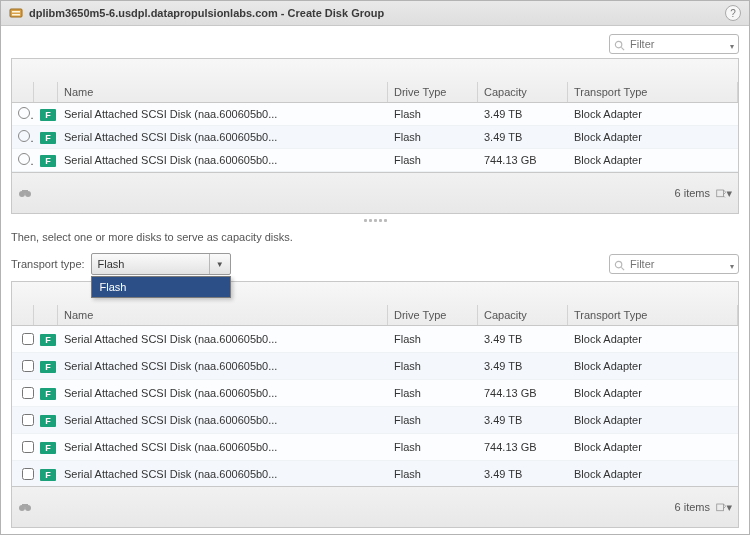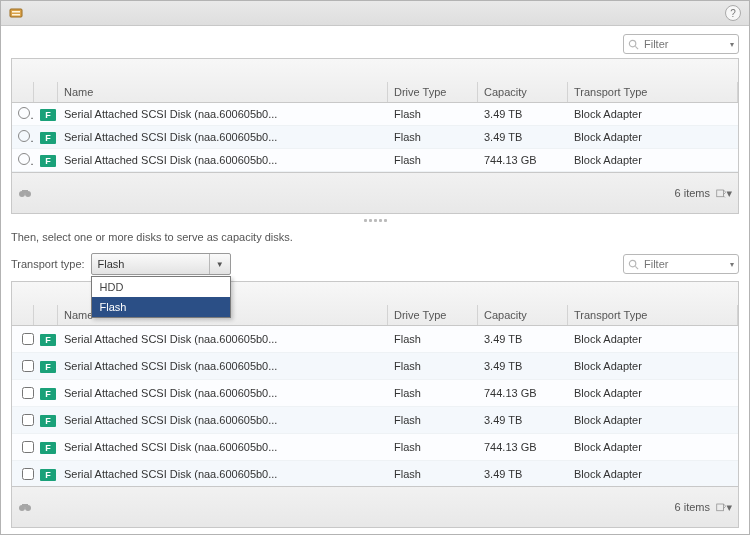--- a/index.html
+++ b/index.html
@@ -36,21 +36,21 @@
     width:16px; height:16px; border:1px solid #aaa; border-radius:50%;
     display:flex; align-items:center; justify-content:center;
     color:#777; font-size:10px; background:#f7f7f7; cursor:pointer;
   }
   .content { flex:1; background:#fff; padding:8px 10px; overflow:hidden; display:flex; flex-direction:column; }
   .instruction { color:#555; margin:4px 0 10px 0; }
   .filter-row { display:flex; margin-bottom:4px; }
   .filter-row .grow { flex:1; }
   .filter-box {
     border:1px solid #b8b8b8; border-radius:3px; background:#fff;
-    display:flex; align-items:center; padding:2px 4px; width:116px;
+    display:flex; align-items:flex-end; padding:2px 4px; width:130px;
   }
   .filter-box svg { opacity:.6; }
   .filter-box input {
     border:none; outline:none; font-size:11px; width:80px; margin-left:3px;
     background:transparent; color:#999;
   }
   .filter-box .chev { margin-left:auto; color:#777; font-size:8px; }
   .grid-wrap { border:1px solid #c8c8c8; }
   .grid-header {
     display:flex; background:linear-gradient(#f7f7f7,#ececec);
@@ -130,20 +130,21 @@
 <div class="window">
 
   <div class="titlebar">
     <span class="title-icon">
       <svg width="14" height="14" viewBox="0 0 14 14">
           <rect x="1" y="3" width="12" height="8" rx="1" fill="#d9a24a" stroke="#9c6d20"></rect>
           <rect x="3" y="5" width="8" height="1.5" fill="#fff6e0"></rect>
           <rect x="3" y="8" width="8" height="1.5" fill="#fff6e0"></rect>
         </svg>
     </span>
+    <span class="title">dplibm3650m5-6.usdpl.datapropulsionlabs.com - Create Disk Group</span>
     <span class="spacer"></span>
     <span class="help-icon">?</span>
   </div>
 
   <div class="content">
 
 
     <div class="filter-row">
       <div class="grow"></div>
       <div class="filter-box">
@@ -221,21 +222,20 @@
 
     <div class="instruction">Then, select one or more disks to serve as capacity disks.</div>
 
     <div class="capacity-row">
       <label>Transport type:</label>
       <div class="combo">
         <span>Flash</span>
         <span class="sep"></span>
         <span class="caret">▼</span>
         <div class="dropdown">
-          <div class="opt">HDD</div>
           <div class="opt sel">Flash</div>
         </div>
       </div>
       <div class="grow" style="flex:1"></div>
       <div class="filter-box">
         <svg width="11" height="11" viewBox="0 0 12 12">
             <circle cx="5" cy="5" r="3.5" fill="none" stroke="#888" stroke-width="1.3"></circle>
             <line x1="8" y1="8" x2="11" y2="11" stroke="#888" stroke-width="1.3"></line>
           </svg>
         <input placeholder="Filter" style="">

